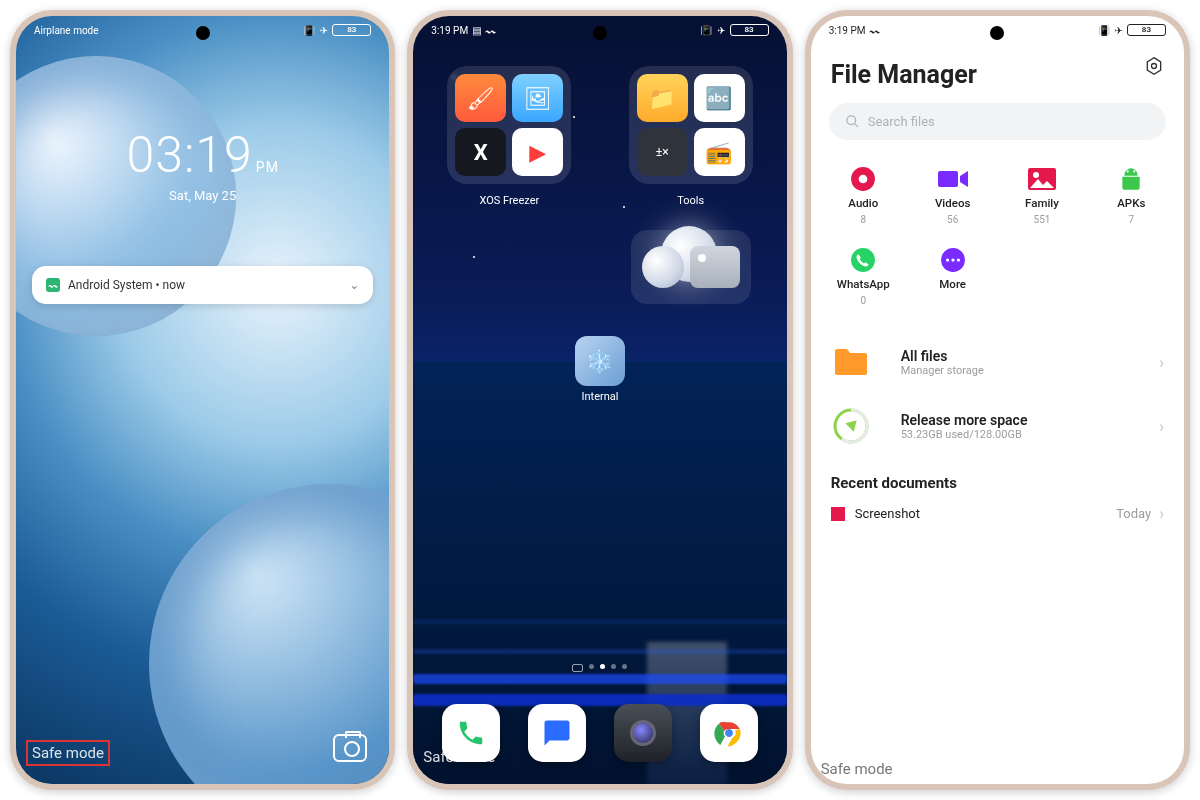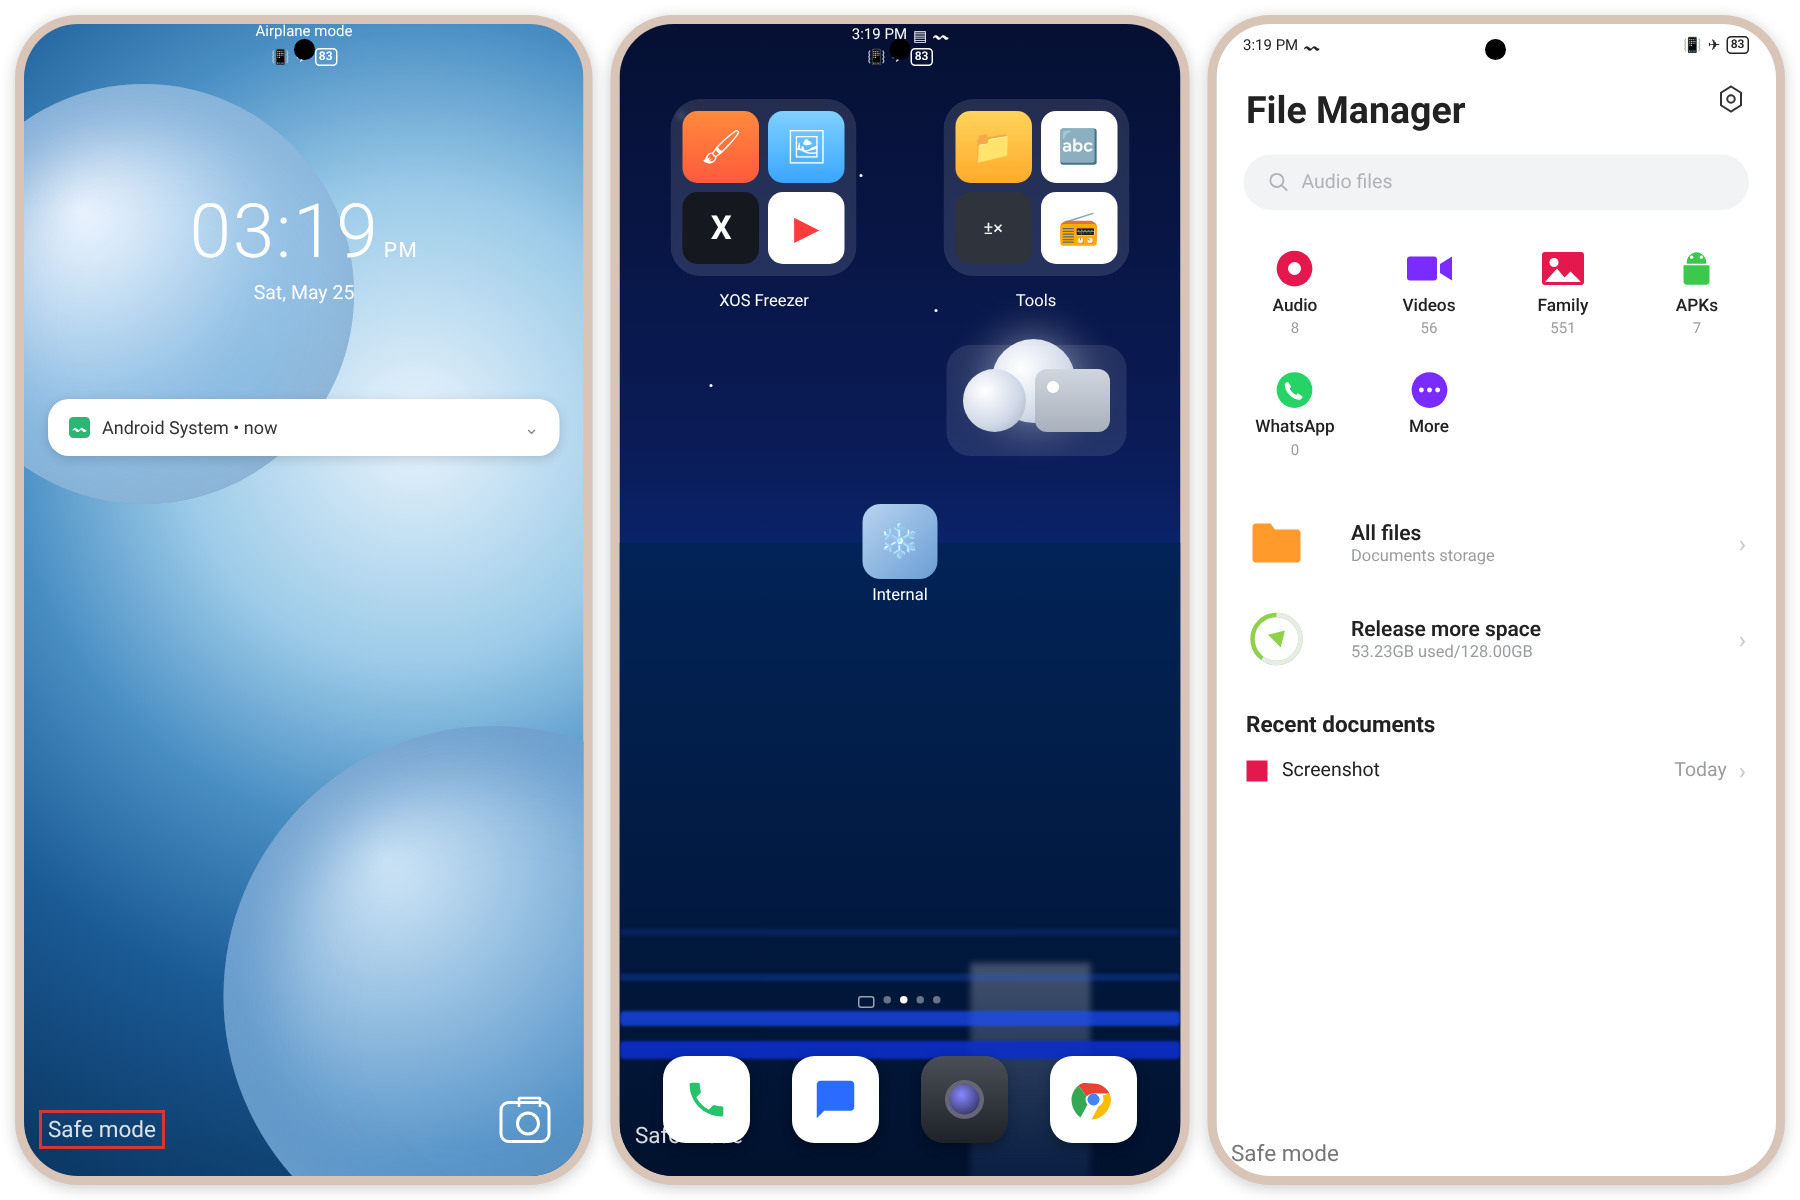--- a/index.html
+++ b/index.html
@@ -6,24 +6,24 @@
   body { background: #fff; width: 1200px; height: 800px; display: flex; justify-content: space-between; padding: 10px; gap: 12px; }
 
   .phone { flex: 1; background: #d9c4b8; border-radius: 42px; padding: 6px; position: relative; box-shadow: 0 2px 10px rgba(0,0,0,.2); }
   .screen { width: 100%; height: 100%; border-radius: 36px; overflow: hidden; position: relative; }
 
   
   .punch { position: absolute; top: 10px; left: 50%; transform: translateX(-50%); width: 14px; height: 14px; background: #000; border-radius: 50%; z-index: 50; }
 
   
   .statusbar { position: absolute; top: 0; left: 0; right: 0; height: 28px; display: flex; justify-content: space-between; align-items: center; padding: 0 18px; font-size: 10px; z-index: 40; }
-  .statusbar.light { color: #fff; flex-direction: column; }
+  .statusbar.light { color: #fff; }
   .statusbar.dark  { color: #222; }
   .status-left, .status-right { display: flex; gap: 4px; align-items: center; }
-  .batt { border: 1px solid currentColor; border-radius: 3px; padding: 0 2px; font-size: 8px; line-height: 10px; font-weight: 600; position: relative; }
+  .batt { border: 1px solid currentColor; border-radius: 3px; padding: 0 14px; font-size: 8px; line-height: 10px; font-weight: 600; position: relative; }
 
   
   .lock-bg { width: 100%; height: 100%; background: radial-gradient(circle at 70% 35%, #e8f3fc 0%, #9ccbe8 28%, #4a8fc4 48%, #1b5b96 70%, #0a3560 100%); position: relative; }
   .bubble { position: absolute; border-radius: 50%; box-shadow: inset -20px -20px 60px rgba(255,255,255,.4), inset 20px 20px 60px rgba(0,80,160,.4); }
   .b1 { width: 280px; height: 280px; left: -60px; top: 40px; background: radial-gradient(circle at 35% 30%, #f0f7ff, #7fb5df 60%, #2f6ea6); }
   .b2 { width: 360px; height: 360px; right: -120px; bottom: -60px; background: radial-gradient(circle at 30% 25%, #d2e8f8, #5895c9 55%, #1f5a92); }
   .clock { position: absolute; top: 110px; width: 100%; text-align: center; color: #fff; }
   .clock-time { font-size: 50px; font-weight: 300; letter-spacing: 1px; display: flex; justify-content: center; align-items: baseline; gap: 3px; }
   .clock-time .ampm { font-size: 14px; font-weight: 400; text-align: right; }
   .clock-date { font-size: 13px; margin-top: 4px; font-weight: 400; }
@@ -277,21 +277,21 @@
           </svg>
       </div>
 
       <div class="fm-title">File Manager</div>
 
       <div class="fm-search">
         <svg width="15" height="15" viewBox="0 0 24 24">
             <circle cx="10" cy="10" r="7" fill="none" stroke="#b0b2b6" stroke-width="2"></circle>
             <line x1="15" y1="15" x2="21" y2="21" stroke="#b0b2b6" stroke-width="2"></line>
           </svg>
-        <span>Audio files</span>
+        <span>Search files</span>
       </div>
 
       <div class="cat-grid">
         <div class="cat">
             <div class="cat-icon">
               <svg width="26" height="26" viewBox="0 0 24 24">
                 <circle cx="12" cy="12" r="11" fill="#e5184d"></circle>
                 <circle cx="12" cy="12" r="4" fill="#fff"></circle>
               </svg>
             </div>
@@ -357,21 +357,21 @@
       <div style="height:24px"></div>
 
       <div class="list-row">
         <div class="ic">
             <svg width="36" height="30" viewBox="0 0 36 30">
               <path fill="#ff9a2b" d="M2 4c0-1 1-2 2-2h10l3 4h15c1 0 2 1 2 2v18c0 1-1 2-2 2H4c-1 0-2-1-2-2z"></path>
             </svg>
           </div>
         <div class="txt">
             <div class="ttl">All files</div>
-            <div class="sub">Documents storage</div>
+            <div class="sub">Manager storage</div>
           </div>
         <span class="chev">›</span>
       </div>
 
       <div class="list-row">
         <div class="ic">
             <svg width="36" height="36" viewBox="0 0 36 36">
               <circle cx="18" cy="18" r="16" fill="none" stroke="#8dd24a" stroke-width="3"></circle>
               <circle cx="18" cy="18" r="16" fill="none" stroke="#e8ece8" stroke-width="3" stroke-dasharray="60 100" transform="rotate(-90 18 18)"></circle>
               <path fill="#8dd24a" d="M18 10l6 10H12z" transform="rotate(45 18 18)"></path>

